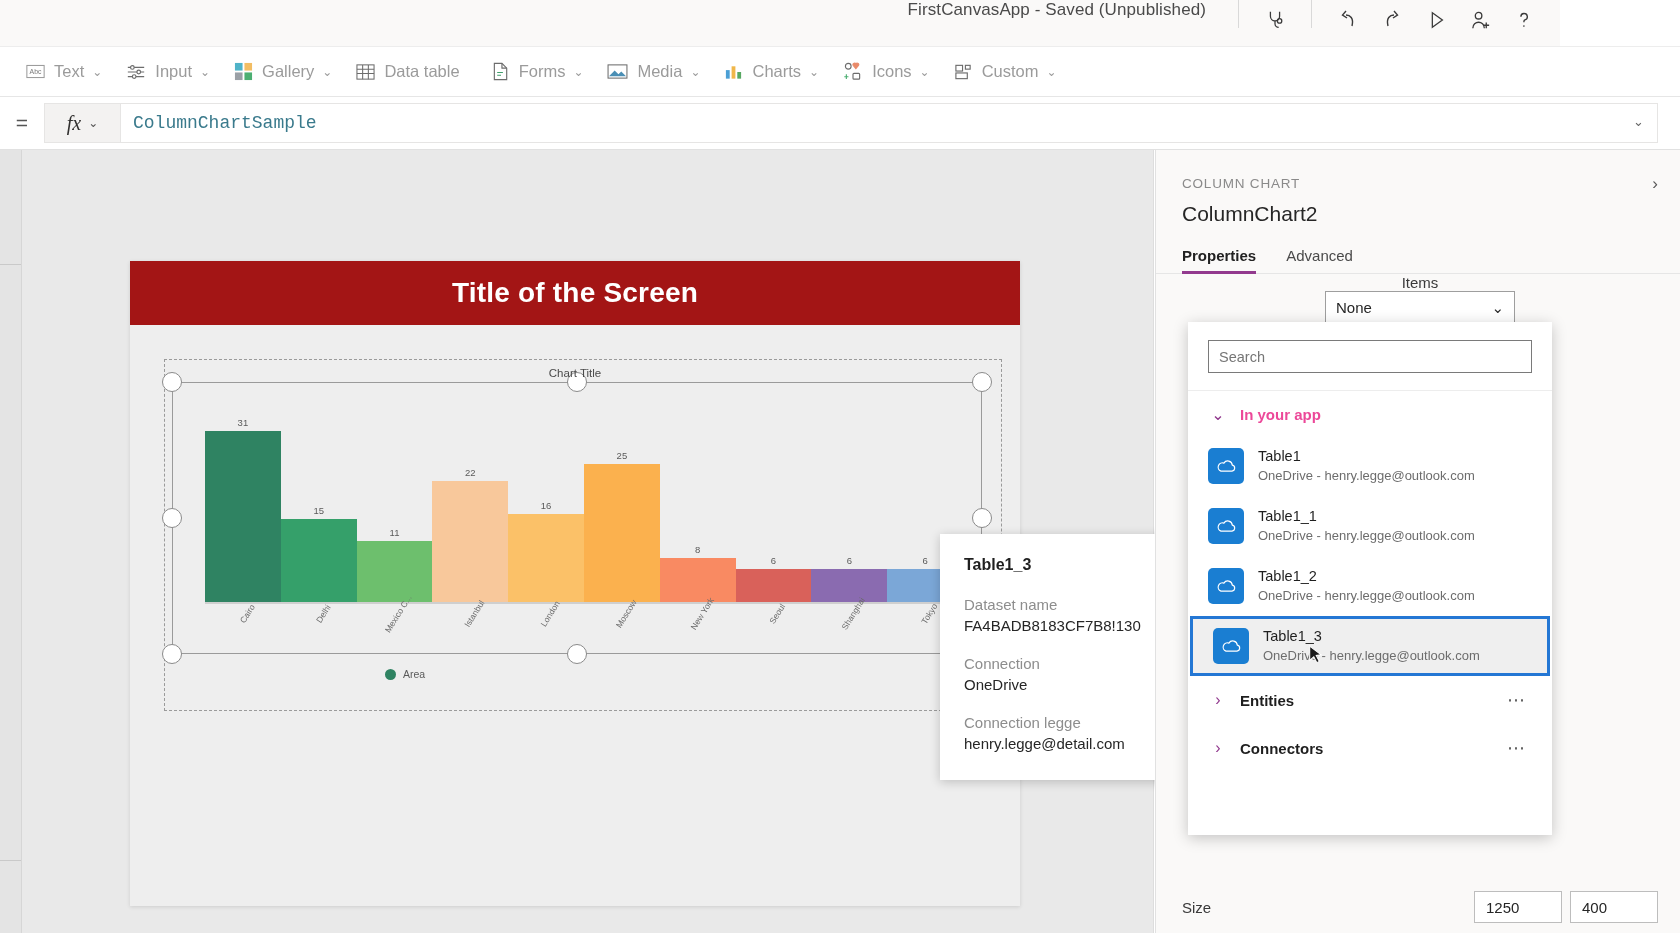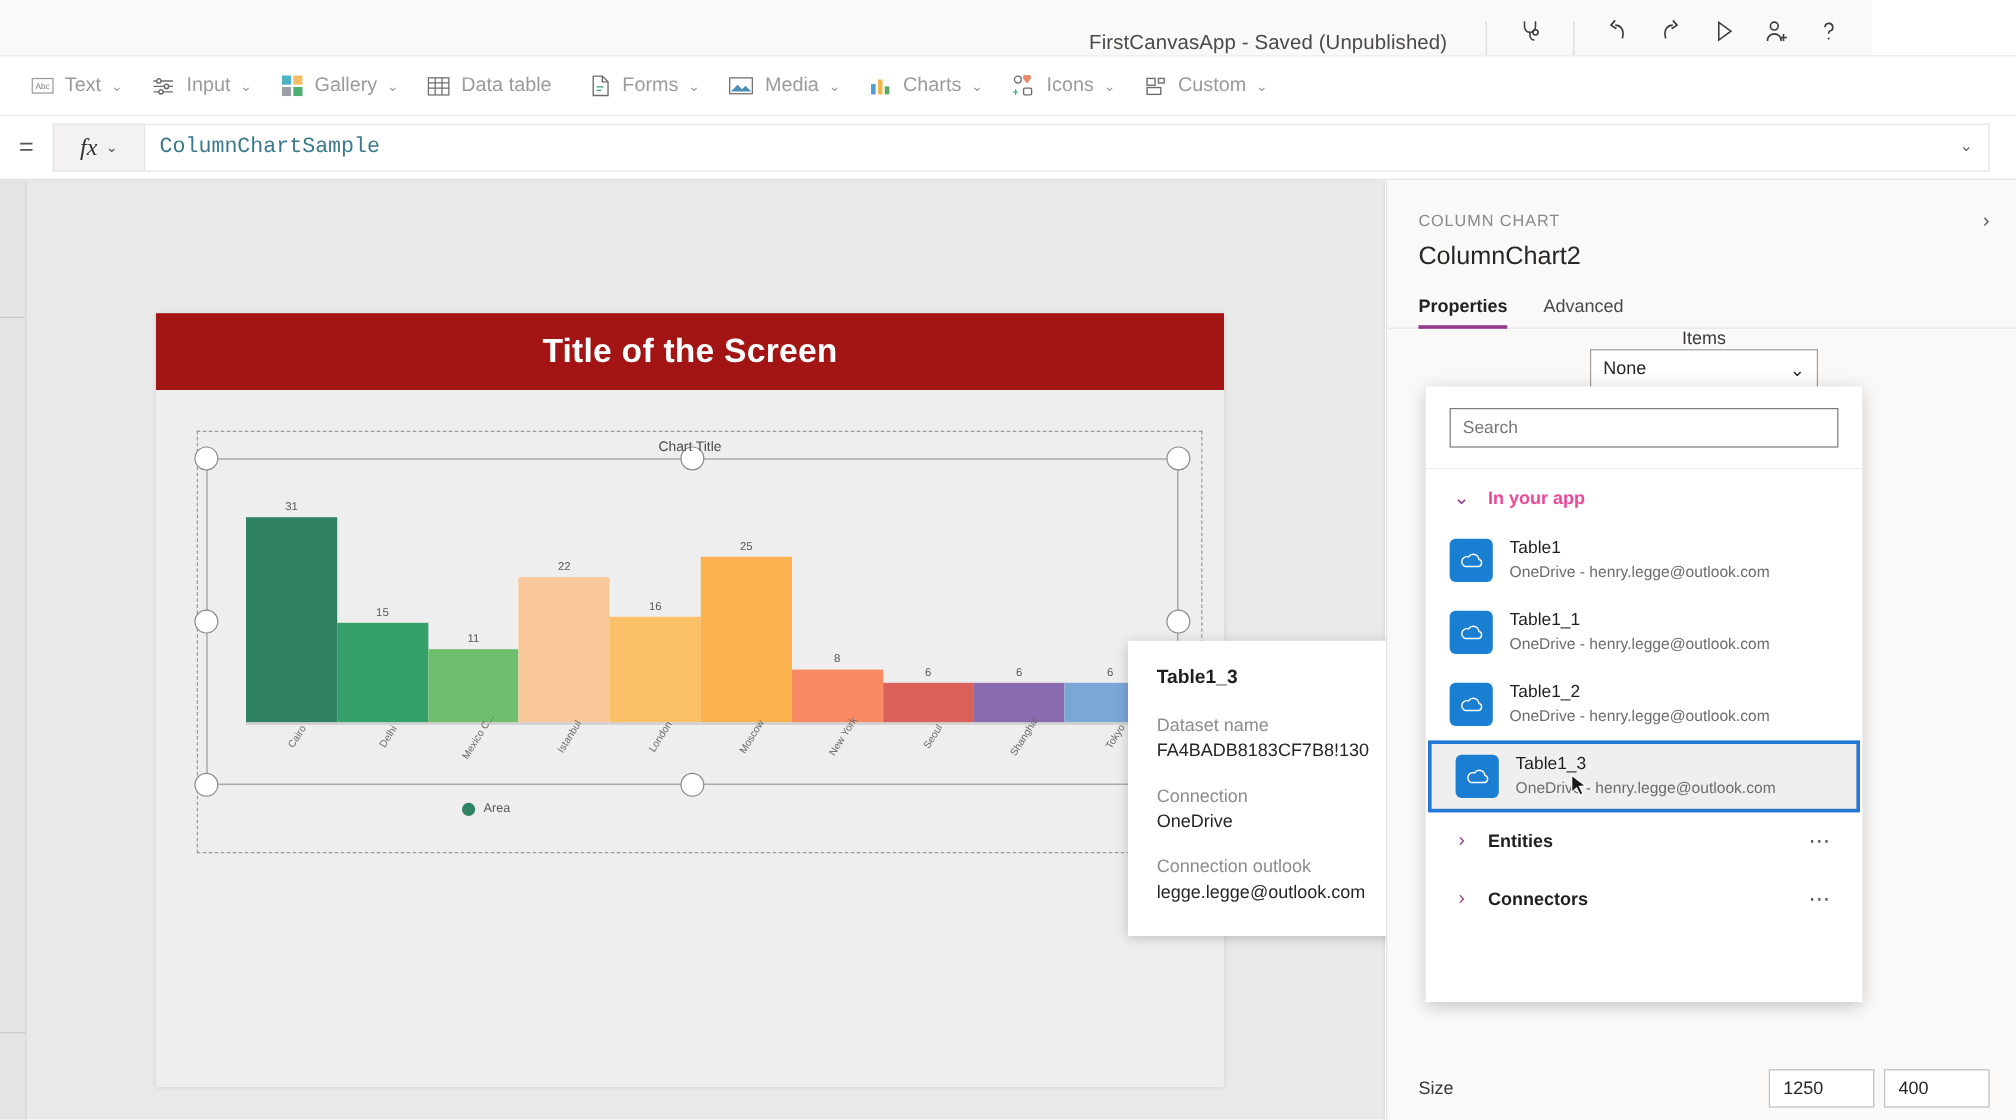--- a/index.html
+++ b/index.html
@@ -9,21 +9,21 @@
     font-family:"Liberation Sans", sans-serif;
     background:#ffffff;
     color:#333;
     overflow:hidden;
     position:relative;
   }
 
   
   .topbar{
     position:absolute; top:0; left:0; width:1560px; height:46px;
-    background:#faf9f8; display:flex; align-items:flex-end; justify-content:flex-end;
+    background:#faf9f8; display:flex; align-items:flex-start; justify-content:flex-end;
   }
   .app-title{
     font-size:17px; color:#4a4a4a; margin-right:18px; letter-spacing:.1px;
   }
   .vsep{ width:1px; height:28px; background:#d9d9d9; margin:0 14px; }
   .topicon{
     width:44px; height:40px; display:flex; align-items:center; justify-content:center;
     color:#3b3b3b;
   }
   .topicon svg{ display:block; }
@@ -500,22 +500,22 @@
     </div>
   </div>
 </div>
 
 <div class="tooltip">
   <div class="tt-title">Table1_3</div>
   <div class="tt-key">Dataset name</div>
   <div class="tt-val">FA4BADB8183CF7B8!130</div>
   <div class="tt-key">Connection</div>
   <div class="tt-val">OneDrive</div>
-  <div class="tt-key">Connection outlook</div>
-  <div class="tt-val">legge.legge@outlook.com</div>
+  <div class="tt-key">Connection legge</div>
+  <div class="tt-val">henry.legge@detail.com</div>
 </div>
 
 <div class="rpanel">
   <div class="rp-head">
     <div class="rp-kind">COLUMN CHART</div>
     <div class="rp-name">ColumnChart2</div>
     <div class="rp-expand">›</div>
   </div>
   <div class="rp-tabs">
     <div class="rp-tab active">Properties</div>

